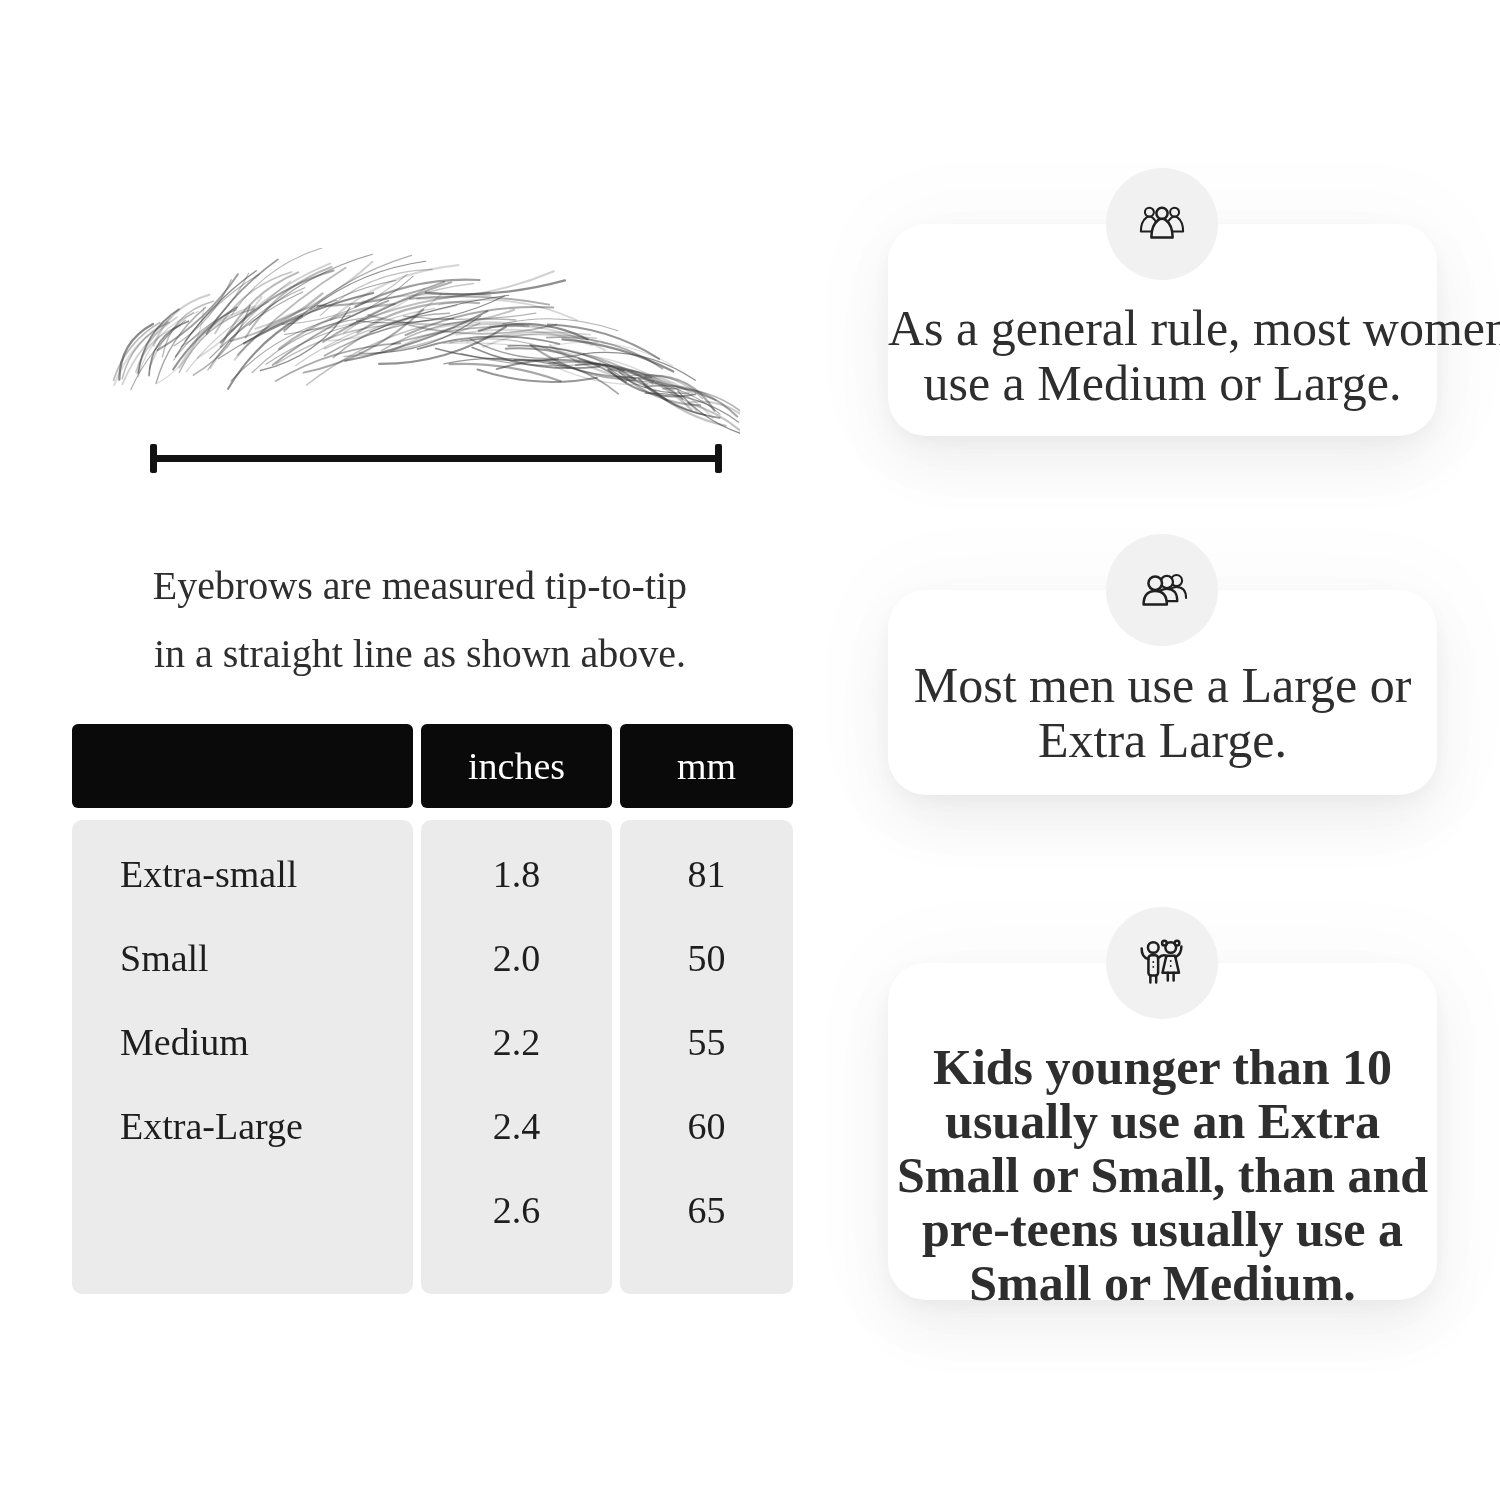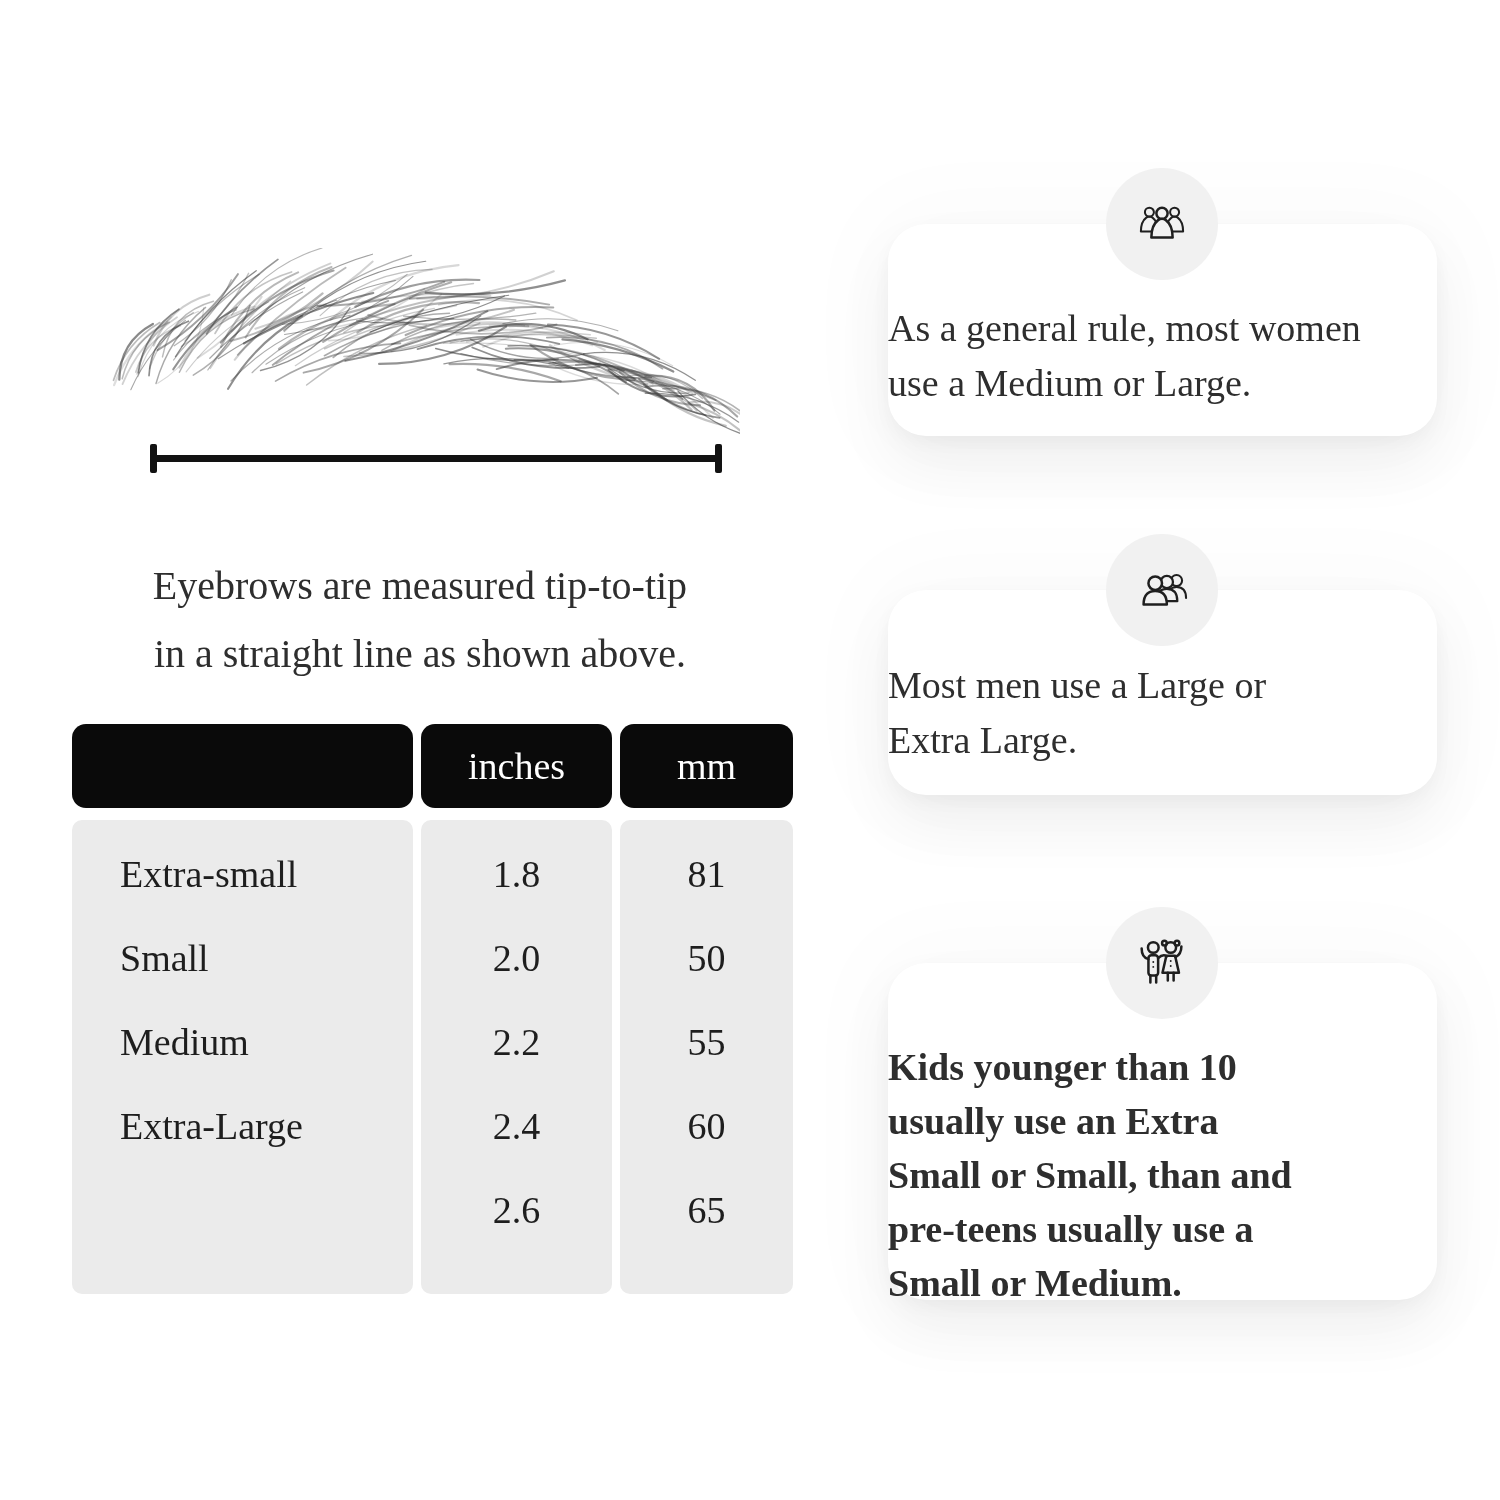--- a/index.html
+++ b/index.html
@@ -19,41 +19,41 @@
     font-size:40px;line-height:68px;color:#2e2e2e;
   }
   .caption div{white-space:nowrap;font-family:Liberation Serif, serif;}
   
   .size-table{
     position:absolute;left:72px;top:724px;width:721px;
     display:grid;grid-template-columns:341px 191px 173px;grid-template-rows:84px 474px;
     column-gap:8px;row-gap:12px;
   }
   .th{
-    background:#0a0a0a;border-radius:14px;color:#ffffff;font-size:38px;
+    background:#0a0a0a;border-radius:6px;color:#ffffff;font-size:38px;
     display:flex;align-items:center;justify-content:center;
   }
   .tcol{background:#ebebeb;border-radius:10px;padding-top:12px;box-sizing:border-box;}
   .cell{height:84px;display:flex;align-items:center;font-size:38px;color:#1e1e1e;}
   .cell.left{padding-left:48px;}
   .cell.center{justify-content:center;}
   
   .card{
     position:absolute;left:888px;width:549px;background:#ffffff;border-radius:38px;
     box-shadow:0 30px 60px rgba(0,0,0,.055),0 6px 18px rgba(0,0,0,.035),0 0 90px 25px rgba(0,0,0,.02);
   }
   #card-women{top:224px;height:212px;}
   #card-men{top:590px;height:205px;}
   #card-kids{top:963px;height:337px;}
   .card-icon-circle{
     position:absolute;left:218px;top:-56px;width:112px;height:112px;border-radius:50%;
     background:#f1f1f1;display:flex;align-items:center;justify-content:center;
   }
   .card-icon-circle svg{width:62px;height:62px;}
-  .card-text{position:absolute;left:0;width:100%;font-size:38px;color:#2e2e2e;}
+  .card-text{position:absolute;left:0;width:100%;text-align:center;font-size:50px;color:#2e2e2e;}
   #card-women .card-text{top:77px;line-height:55px;}
   #card-men .card-text{top:68px;line-height:55px;}
   #card-kids .card-text{top:77px;line-height:54px;font-weight:bold;}
   .card-text div{white-space:nowrap;}
   .icon-stroke{fill:none;stroke:#1f1f1f;stroke-width:2.6;stroke-linecap:round;stroke-linejoin:round;}
   .icon-fillbg{fill:#f1f1f1;stroke:#1f1f1f;stroke-width:2.6;stroke-linecap:round;stroke-linejoin:round;}
   .icon-dot{fill:#1f1f1f;stroke:none;}
 </style>
 </head>
 <body>

